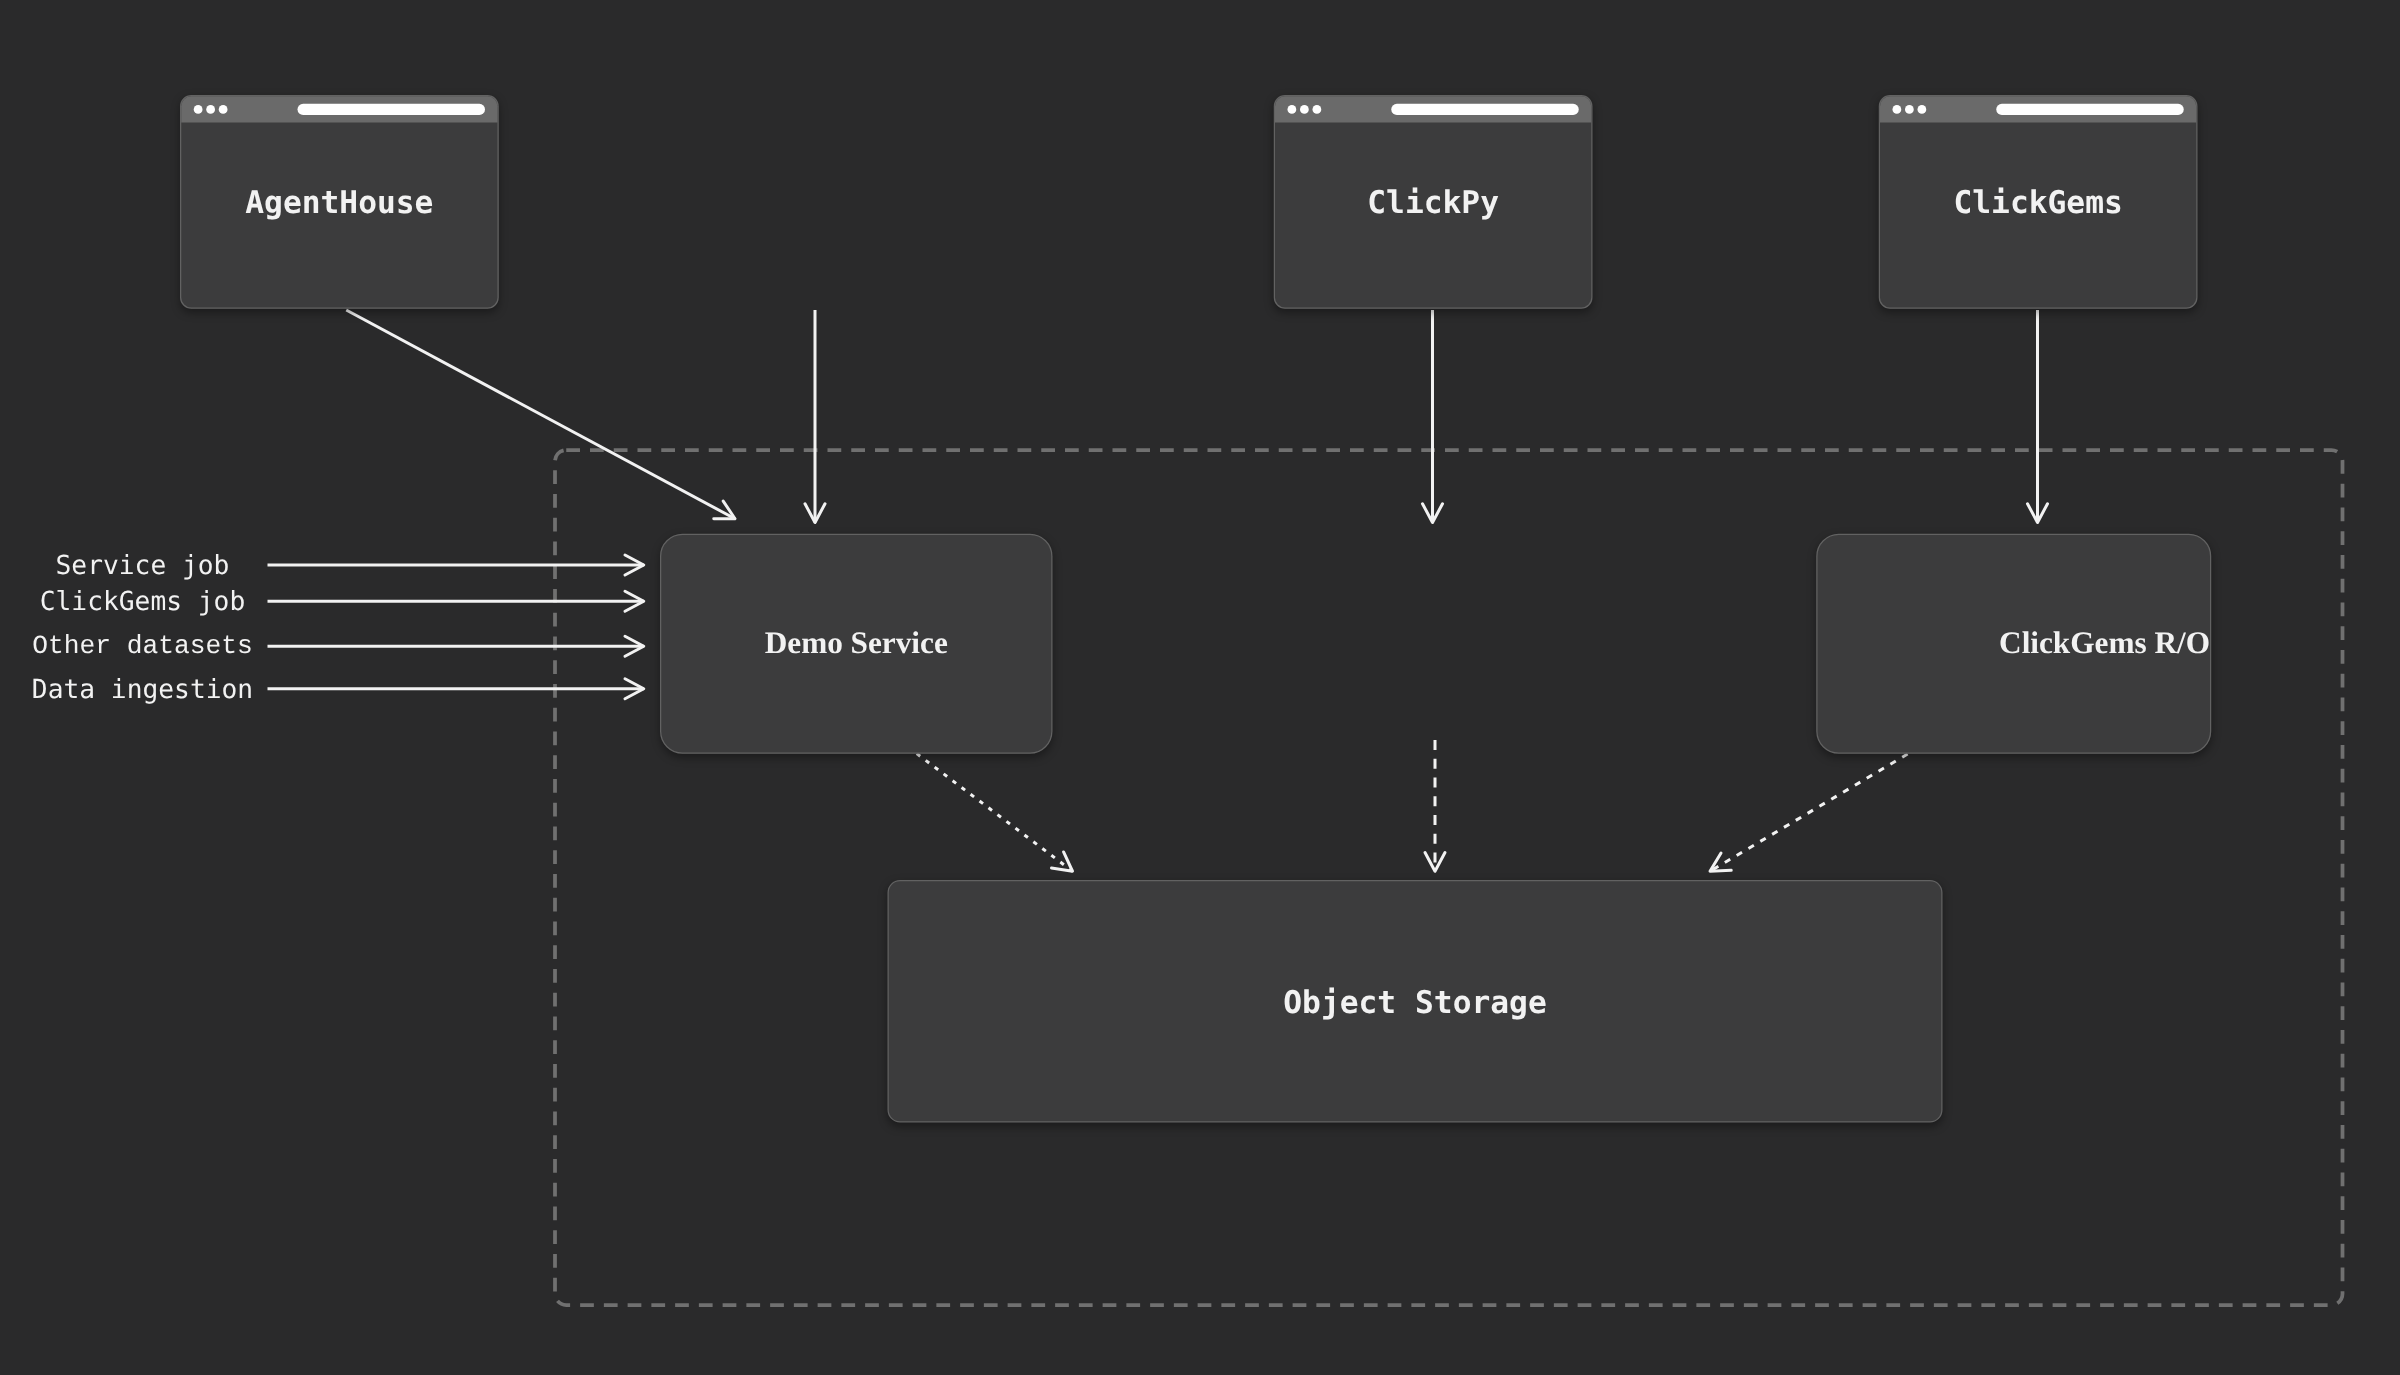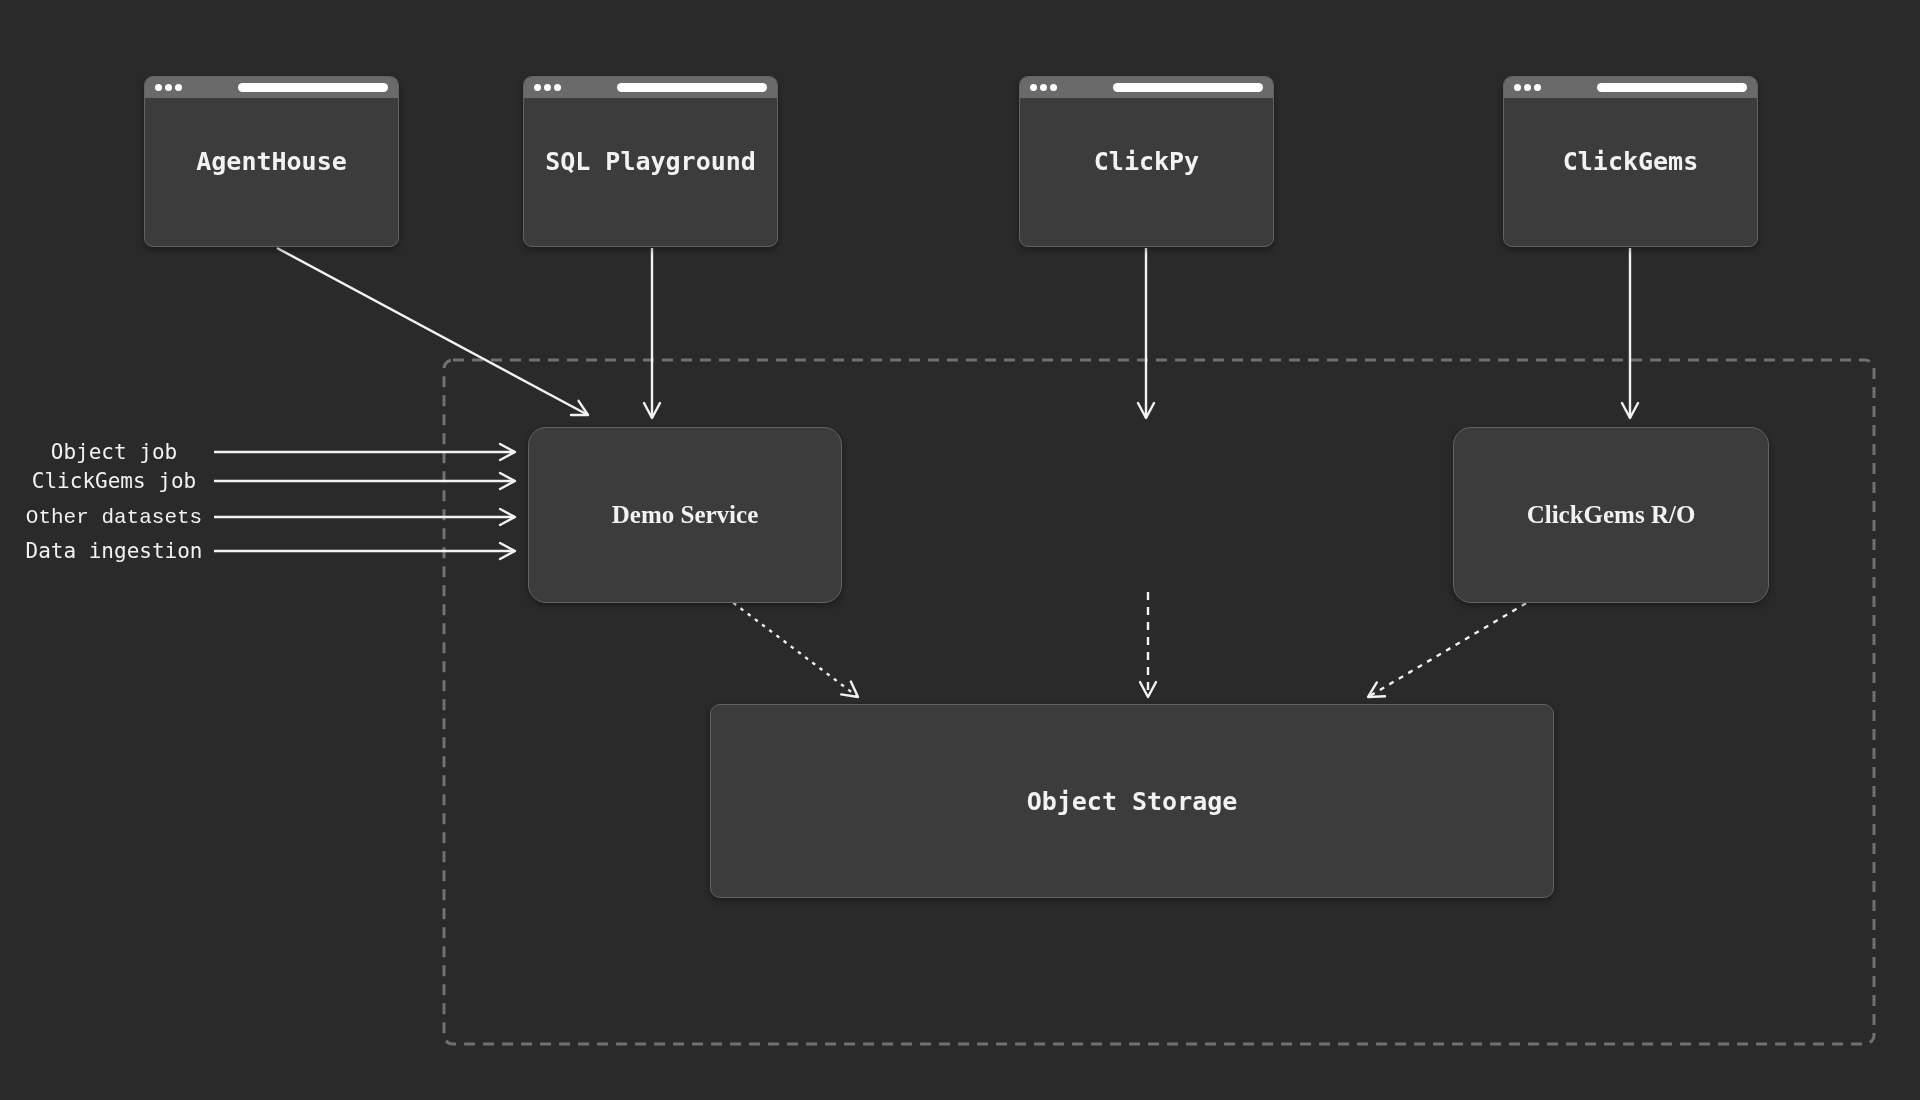--- a/index.html
+++ b/index.html
@@ -48,21 +48,21 @@
   .node-title { font-size:25px; font-weight:700; color:var(--text); white-space:nowrap; }
 
   .service {
     position:absolute; top:427px; height:176px;
     background:var(--node-fill); border:1.5px solid var(--node-border);
     border-radius:18px; box-shadow:0 3px 7px rgba(0,0,0,.35);
     display:flex; align-items:center; justify-content:center;font-family:Liberation Serif, serif;
   }
   #svc-demo-service { left:528px; width:314px; }
   #svc-clickpy-ro   { left:990px; width:316px; }
-  #svc-clickgems-ro { left:1453px; width:316px; }
+  #svc-clickgems-ro { left:1453px; width:316px;justify-content:flex-end; }
   .storage {
     position:absolute; left:710px; top:704px; width:844px; height:194px;
     background:var(--node-fill); border:1.5px solid var(--node-border);
     border-radius:10px; box-shadow:0 3px 7px rgba(0,0,0,.35);
     display:flex; align-items:center; justify-content:center;
   }
   .ingress {
     position:absolute; left:4px; width:220px; text-align:center;
     font-size:21px; line-height:23px; color:var(--text); white-space:nowrap;
   }
@@ -109,33 +109,20 @@
           <i></i>
           <i></i>
         </span>
       <span class="addressbar"></span>
     </div>
     <div class="window-body">
       <span class="node-title">AgentHouse</span>
     </div>
   </div>
 
-  <div class="window" style="left:523px">
-    <div class="titlebar">
-      <span class="dots">
-          <i></i>
-          <i></i>
-          <i></i>
-        </span>
-      <span class="addressbar"></span>
-    </div>
-    <div class="window-body">
-      <span class="node-title">SQL Playground</span>
-    </div>
-  </div>
 
   <div class="window" style="left:1019px">
     <div class="titlebar">
       <span class="dots">
           <i></i>
           <i></i>
           <i></i>
         </span>
       <span class="addressbar"></span>
     </div>
@@ -151,21 +138,21 @@
           <i></i>
           <i></i>
         </span>
       <span class="addressbar"></span>
     </div>
     <div class="window-body">
       <span class="node-title">ClickGems</span>
     </div>
   </div>
 
-  <div class="ingress" id="ingress-0">Object job</div>
+  <div class="ingress" id="ingress-0">Service job</div>
   <div class="ingress" id="ingress-1">ClickGems job</div>
   <div class="ingress" id="ingress-2">Other datasets</div>
   <div class="ingress" id="ingress-3">Data ingestion</div>
 
   <div class="service" id="svc-demo-service">
     <span class="node-title">Demo Service</span>
   </div>
   <div class="service" id="svc-clickgems-ro">
     <span class="node-title">ClickGems R/O</span>
   </div>

